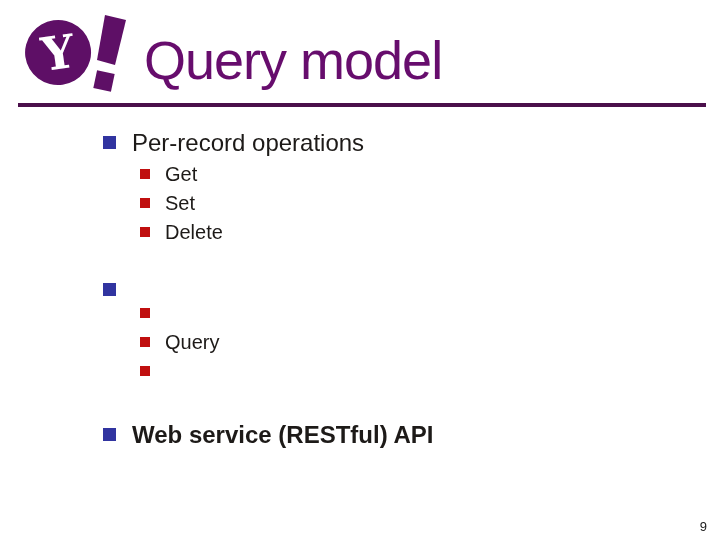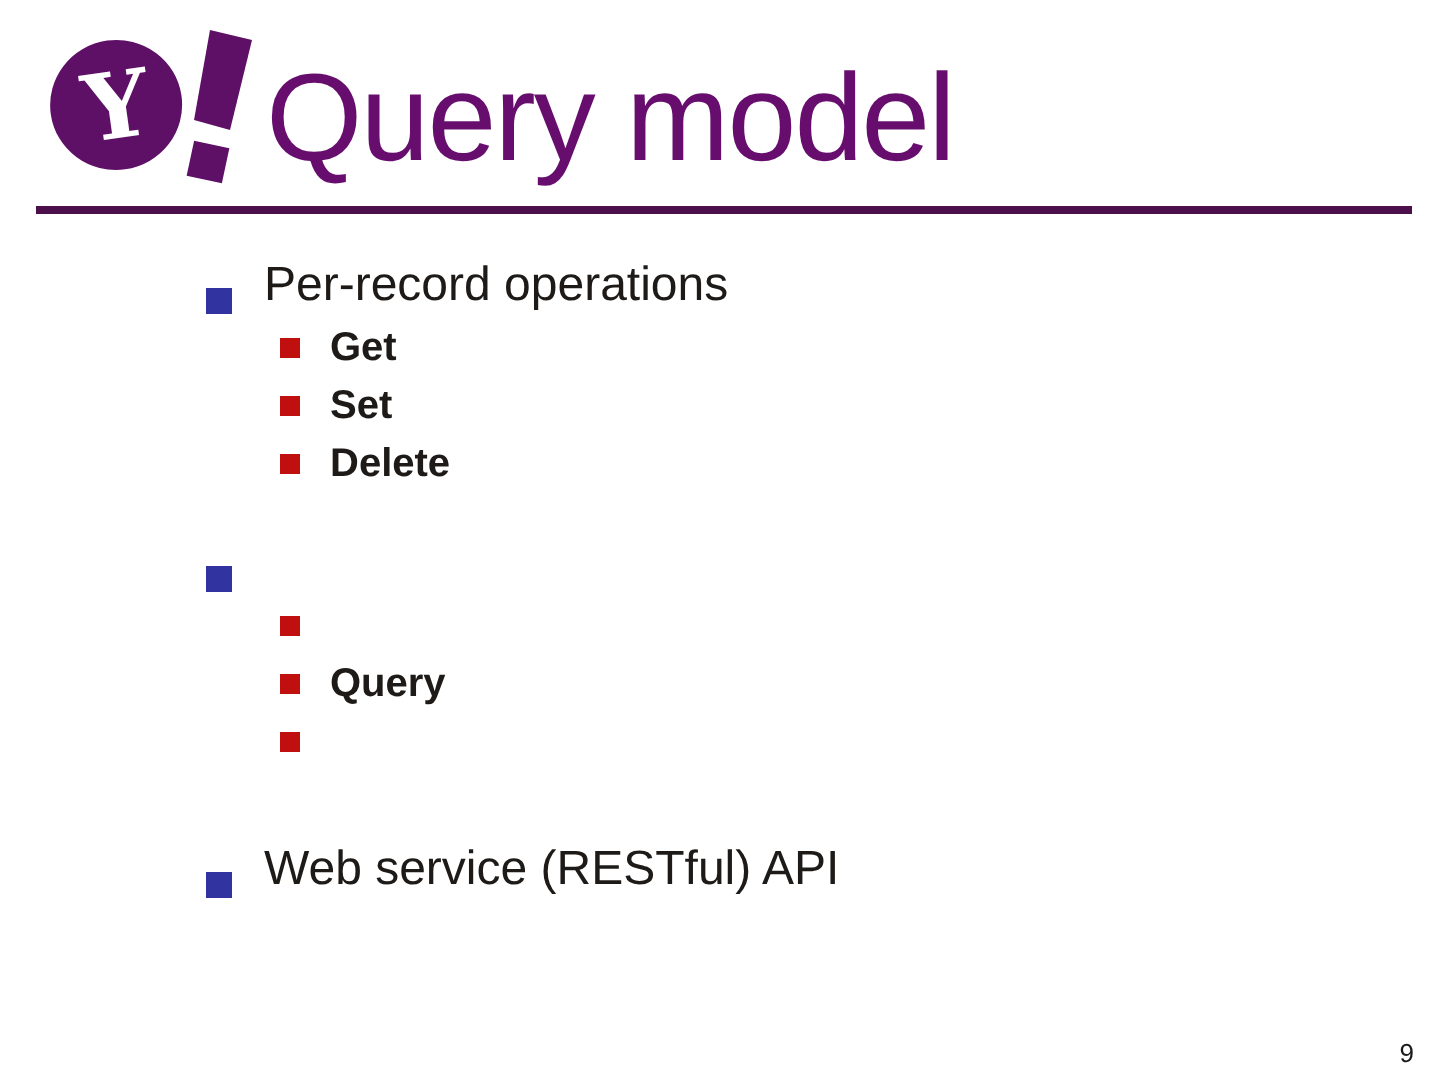--- a/index.html
+++ b/index.html
@@ -22,35 +22,35 @@
     width:720px;height:540px;
     background:var(--background);
     overflow:hidden;
     margin:0 auto;
   }
   .logo{
     position:absolute;left:24px;top:12px;
     width:106px;height:84px;
   }
   .slide-title{
-    position:absolute;left:133px;top:34px;
-    font-size:62px;line-height:52px;letter-spacing:-1px;
+    position:absolute;left:144px;top:34px;
+    font-size:54px;line-height:52px;letter-spacing:-1px;
     color:var(--title-color);
     white-space:nowrap;
   }
   .title-rule{
     position:absolute;left:18px;top:103px;
     width:688px;height:4px;
     background:var(--rule-color);
   }
   .group{position:absolute;left:103px;}
   .g1{top:129px;}
   .g2{top:276px;}
-  .g3{top:421px;}
-  .l1-row{display:flex;align-items:flex-end;}
+  .g3{top:421px;font-weight:bold;}
+  .l1-row{display:flex;align-items:flex-start;}
   .l1-bullet{
     flex:0 0 auto;
     width:13px;height:13px;margin:7px 16px 0 0;
     background:var(--level1-bullet-color);
   }
   .l1-label{
     font-size:24px;line-height:28px;
     color:var(--text-color);
     white-space:nowrap;
   }
@@ -58,21 +58,20 @@
   .l2-row{display:flex;align-items:flex-start;height:29px;}
   .l2-bullet{
     flex:0 0 auto;
     width:10px;height:10px;margin:9px 15px 0 0;
     background:var(--level2-bullet-color);
   }
   .l2-label{
     font-size:20px;line-height:29px;
     color:var(--text-color);
     white-space:nowrap;
-    font-weight:bold;
   }
   .page-number{
     position:absolute;right:13px;bottom:7px;
     font-size:13px;line-height:13px;
     color:var(--page-number-color);
   }
 </style>
 </head>
 <body>
 

